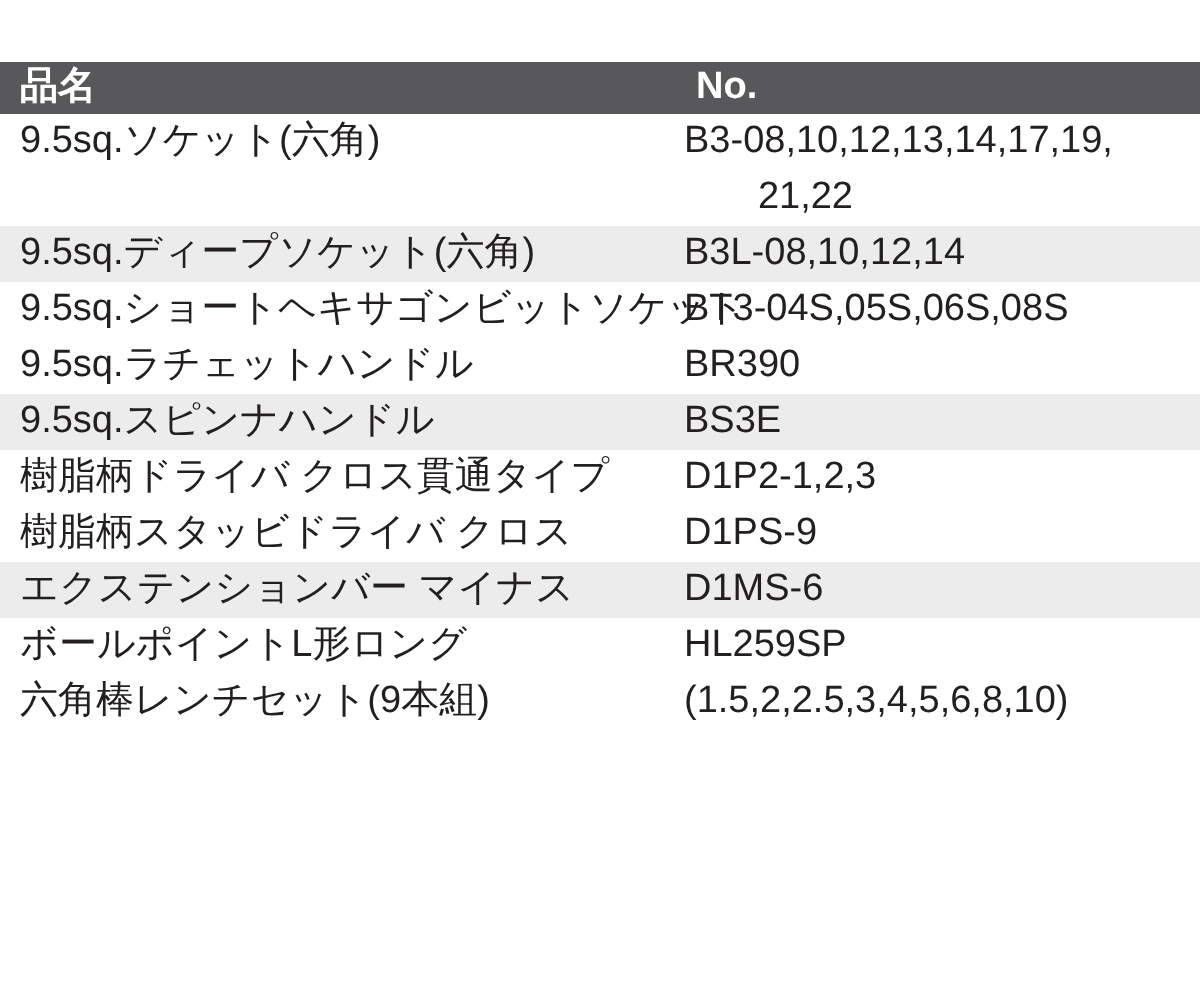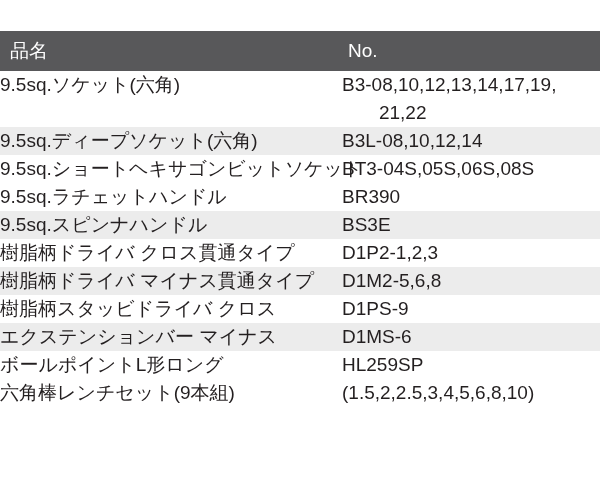--- a/index.html
+++ b/index.html
@@ -27,38 +27,38 @@
     width: 600px;
     border-collapse: collapse;
     table-layout: fixed;
   }
   col.c-name { width: 340px; }
   col.c-no   { width: 260px; }
   thead th {
     background: #58585a;
     color: #ffffff;
     font-size: 19px;
-    font-weight: normal;
+    font-weight: bold;
     text-align: left;
-    height: 40px;
+    height: 26px;
     line-height: 26px;
     padding: 0;
     vertical-align: middle;
   }
   thead th.h-name { padding-left: 10px; }
   thead th.h-no   { padding-left: 8px; }
   tbody td {
     font-size: 19px;
     line-height: 28px;
     height: 28px;
     padding: 0;
     vertical-align: top;
     white-space: pre;
   }
-  tbody td.name-cell { }
+  tbody td.name-cell { padding-left: 10px; }
   tbody td.no-cell   { padding-left: 2px; white-space: pre-wrap; }
   tbody tr.striped { background: #ececec; margin-left: 48px; }
 </style>
 </head>
 <body>
 
 <div class="page">
   <table class="spec-table">
     <colgroup>
       <col class="c-name">
@@ -89,24 +89,20 @@
           <td class="no-cell">BR390</td>
         </tr>
         <tr class="striped">
           <td class="name-cell">9.5sq.スピンナハンドル</td>
           <td class="no-cell">BS3E</td>
         </tr>
         <tr>
           <td class="name-cell">樹脂柄ドライバ クロス貫通タイプ</td>
           <td class="no-cell">D1P2-1,2,3</td>
         </tr>
-        <tr class="striped">
-          <td class="name-cell">樹脂柄ドライバ マイナス貫通タイプ</td>
-          <td class="no-cell">D1M2-5,6,8</td>
-        </tr>
         <tr>
           <td class="name-cell">樹脂柄スタッビドライバ クロス</td>
           <td class="no-cell">D1PS-9</td>
         </tr>
         <tr class="striped">
           <td class="name-cell">エクステンションバー マイナス</td>
           <td class="no-cell">D1MS-6</td>
         </tr>
         <tr>
           <td class="name-cell">ボールポイントL形ロング

